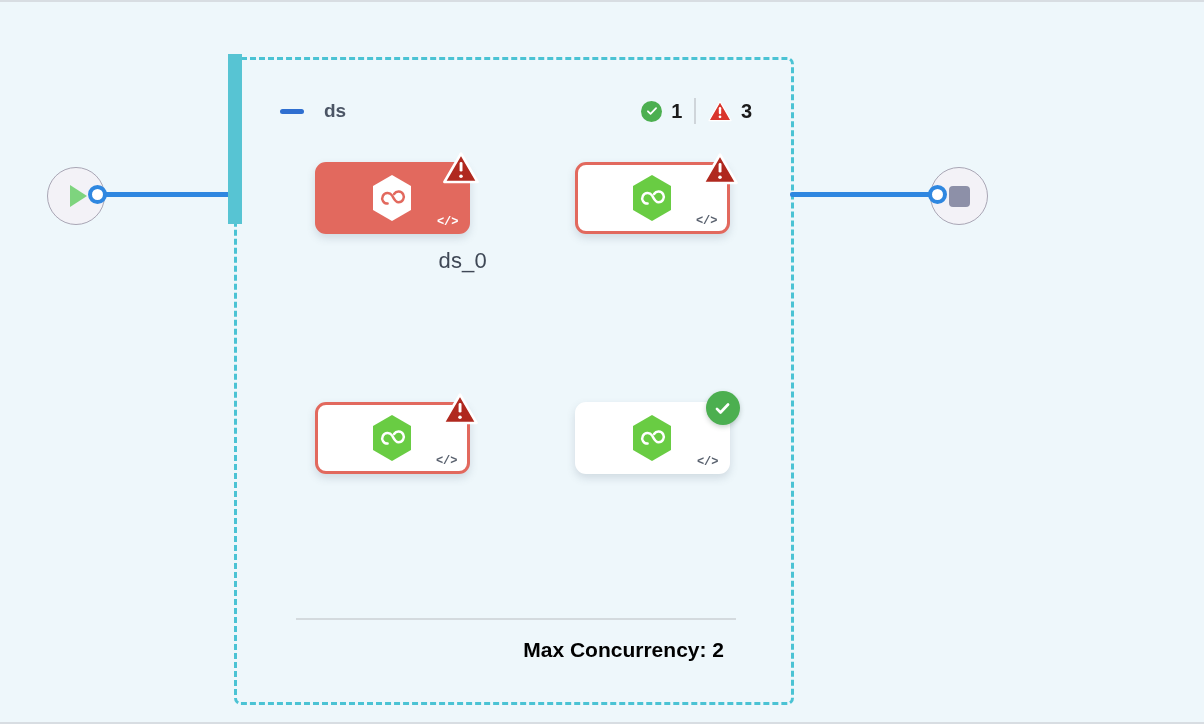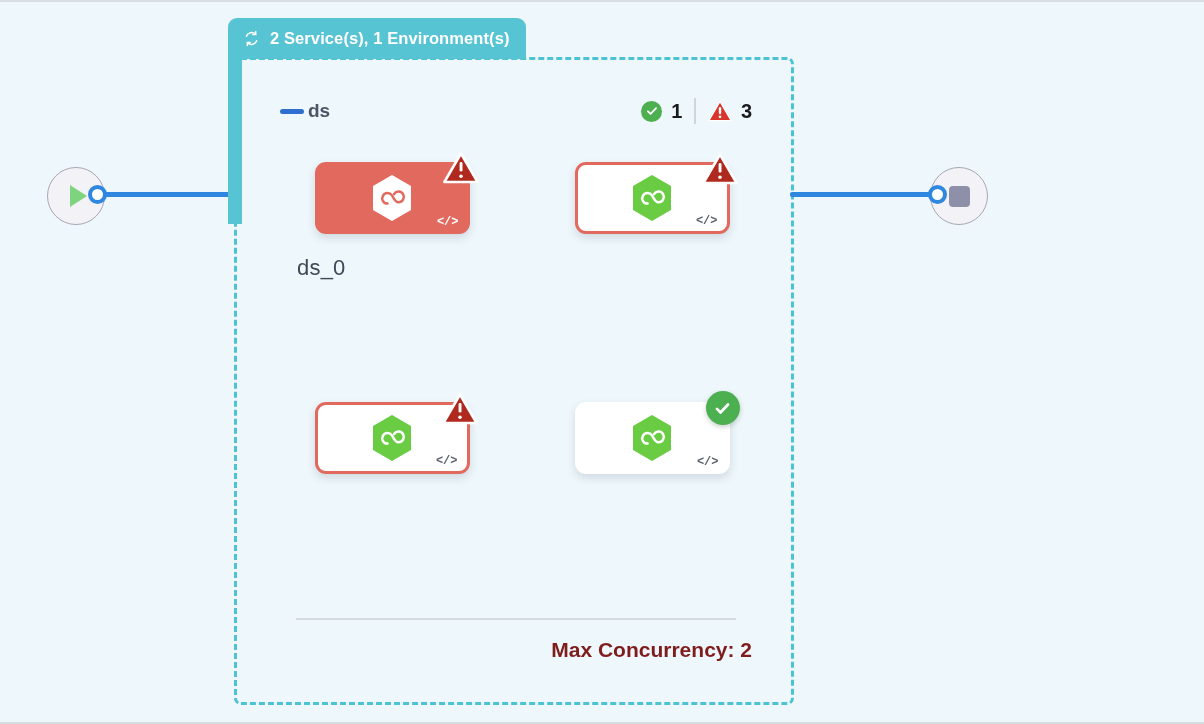--- a/index.html
+++ b/index.html
@@ -66,21 +66,21 @@
 
   
   #group-header{
     position:absolute;left:280px;top:92px;width:472px;height:34px;
     display:flex;align-items:center;
   }
   #collapse-icon{
     width:24px;height:5px;border-radius:3px;background:#2f6fd0;flex:none;
   }
   #group-name{
-    margin-left:4px;font-size:19px;font-weight:bold;color:#4b5565;
+    margin-left:20px;font-size:19px;font-weight:bold;color:#4b5565;
   }
   #status-group{
     margin-left:auto;display:flex;align-items:center;gap:9px;
   }
   .badge-ok-ico{
     width:21px;height:21px;border-radius:50%;background:#4caf50;
     display:flex;align-items:center;justify-content:center;flex:none;
   }
   .badge-count{font-size:20px;font-weight:bold;color:#1b1b1b;line-height:1;}
   .status-div{width:1.5px;height:26px;background:#cfd5da;margin:0 3px;}
@@ -113,32 +113,32 @@
   .outline-error .code-glyph,.plain .code-glyph{color:#59616e;}
 
   .badge{position:absolute;z-index:7;}
   .badge-warn{right:-12px;top:-13px;width:38px;height:34px;}
   .badge-ok{
     right:-12px;top:-13px;width:34px;height:34px;border-radius:50%;
     background:#4caf50;display:flex;align-items:center;justify-content:center;
     box-shadow:0 2px 5px rgba(40,70,50,.25);
   }
   .node-label{
-    margin-top:21px;text-align:left;font-size:22px;color:#3f4856;
+    margin-top:14px;text-align:right;font-size:22px;color:#3f4856;
     letter-spacing:.2px;
   }
 
   
   #group-divider{
     position:absolute;left:296px;top:616px;width:440px;height:1.5px;
     background:#d4dade;
   }
   #max-concurrency{
-    position:absolute;left:308px;top:636px;width:444px;
-    text-align:right;font-size:21px;font-weight:bold;color:#7f1d1d;
+    position:absolute;left:280px;top:636px;width:444px;
+    text-align:right;font-size:21px;font-weight:bold;color:#000000;
   }
 </style>
 </head>
 <body>
 
 <div id="canvas">
 
   <div class="endpoint" id="start-node">
     <div class="play-tri"></div>
   </div>
@@ -146,29 +146,20 @@
   <div class="edge" id="edge-left"></div>
 
   <div class="edge" id="edge-right"></div>
   <div class="conn-dot" id="end-dot"></div>
   <div class="endpoint" id="end-node">
     <div class="stop-sq"></div>
   </div>
 
   <div id="group-left-bar"></div>
 
-  <div id="group-tab">
-    <svg class="loop-icon" viewBox="0 0 24 24" fill="none" stroke="#ffffff" stroke-width="1.9" stroke-linecap="round">
-      <path d="M5.5 9.2A7 7 0 0 1 17 6.6"></path>
-      <path d="M18.5 14.8A7 7 0 0 1 7 17.4"></path>
-      <path d="M17.3 3.2V7h-3.8"></path>
-      <path d="M6.7 20.8V17h3.8"></path>
-    </svg>
-    <span>2 Service(s), 1 Environment(s)</span>
-  </div>
 
   <div id="group-container"></div>
 
   <div id="group-header">
     <div id="collapse-icon"></div>
     <div id="group-name">ds</div>
 
     <div id="status-group">
       <span class="badge-ok-ico">
         <svg viewBox="0 0 24 24" width="14" height="14" fill="none" stroke="#ffffff" stroke-width="3" stroke-linecap="round" stroke-linejoin="round">

